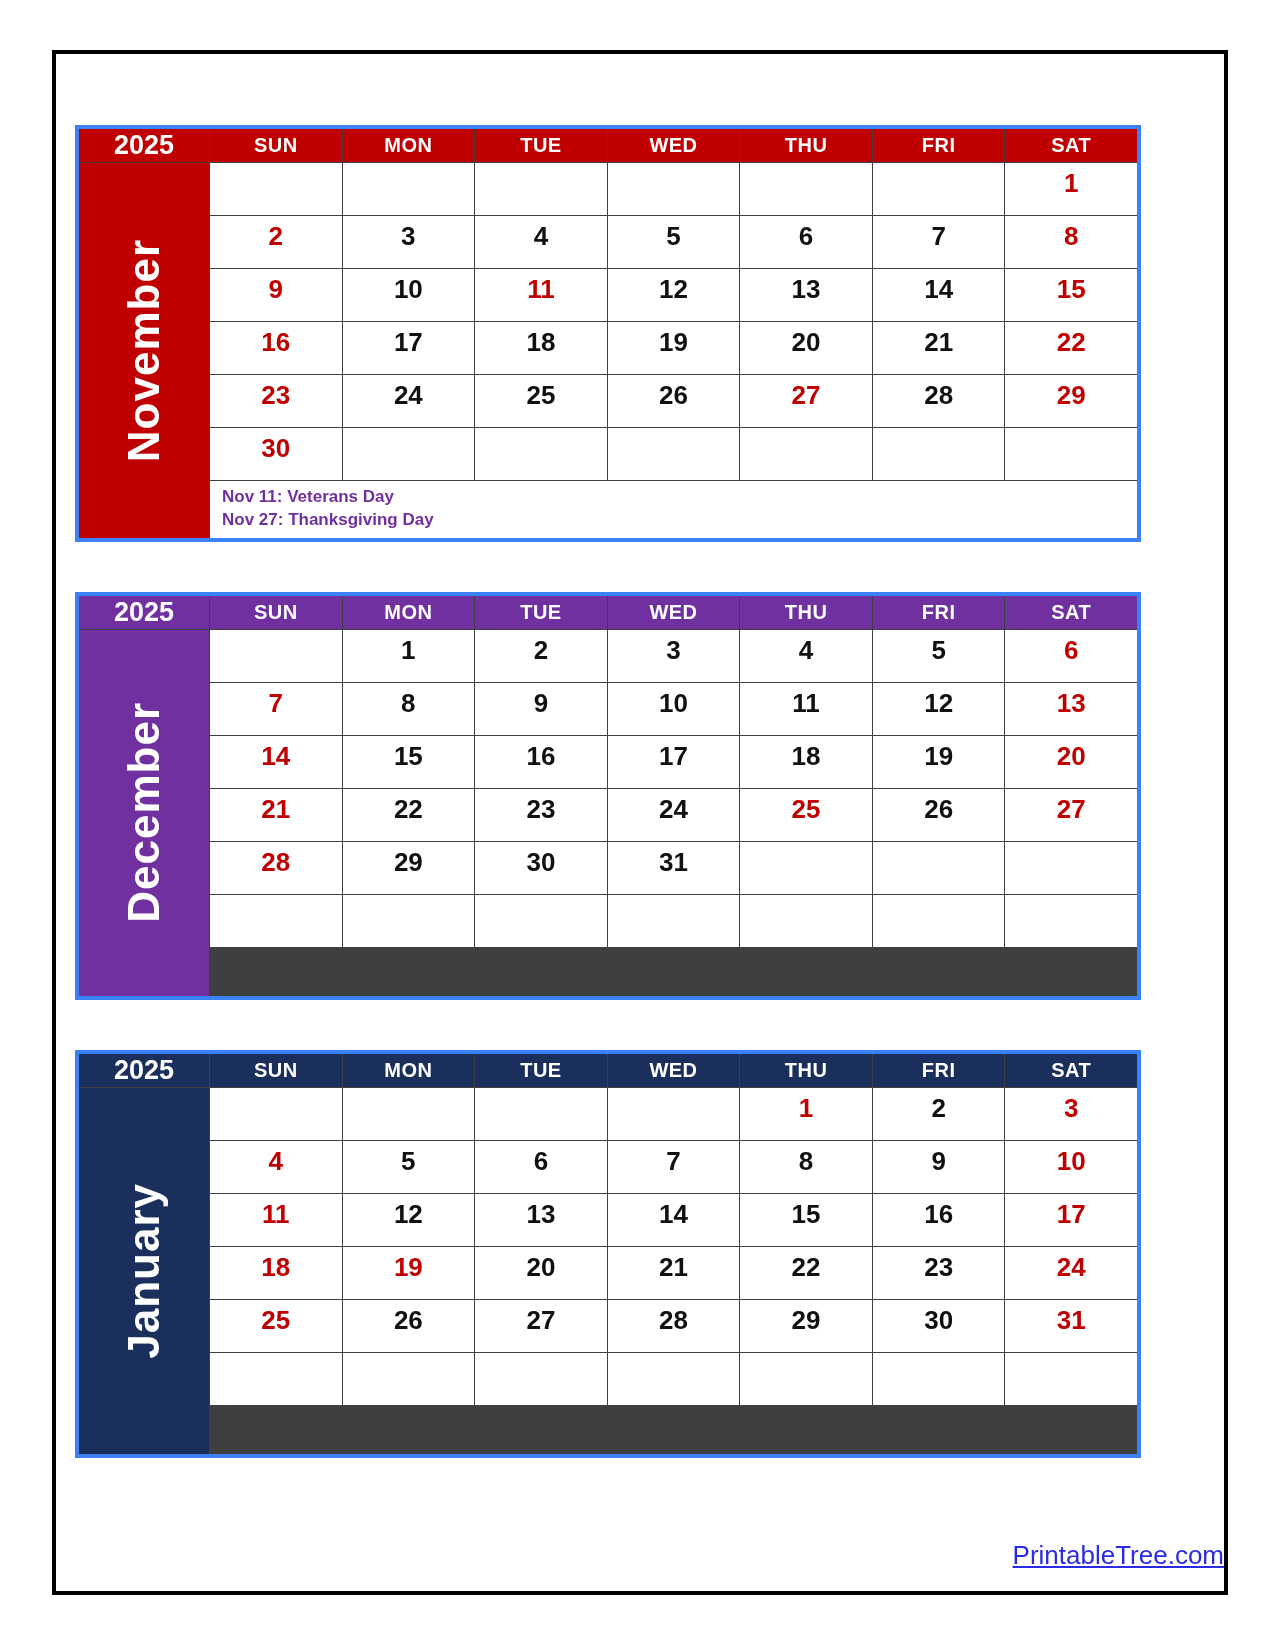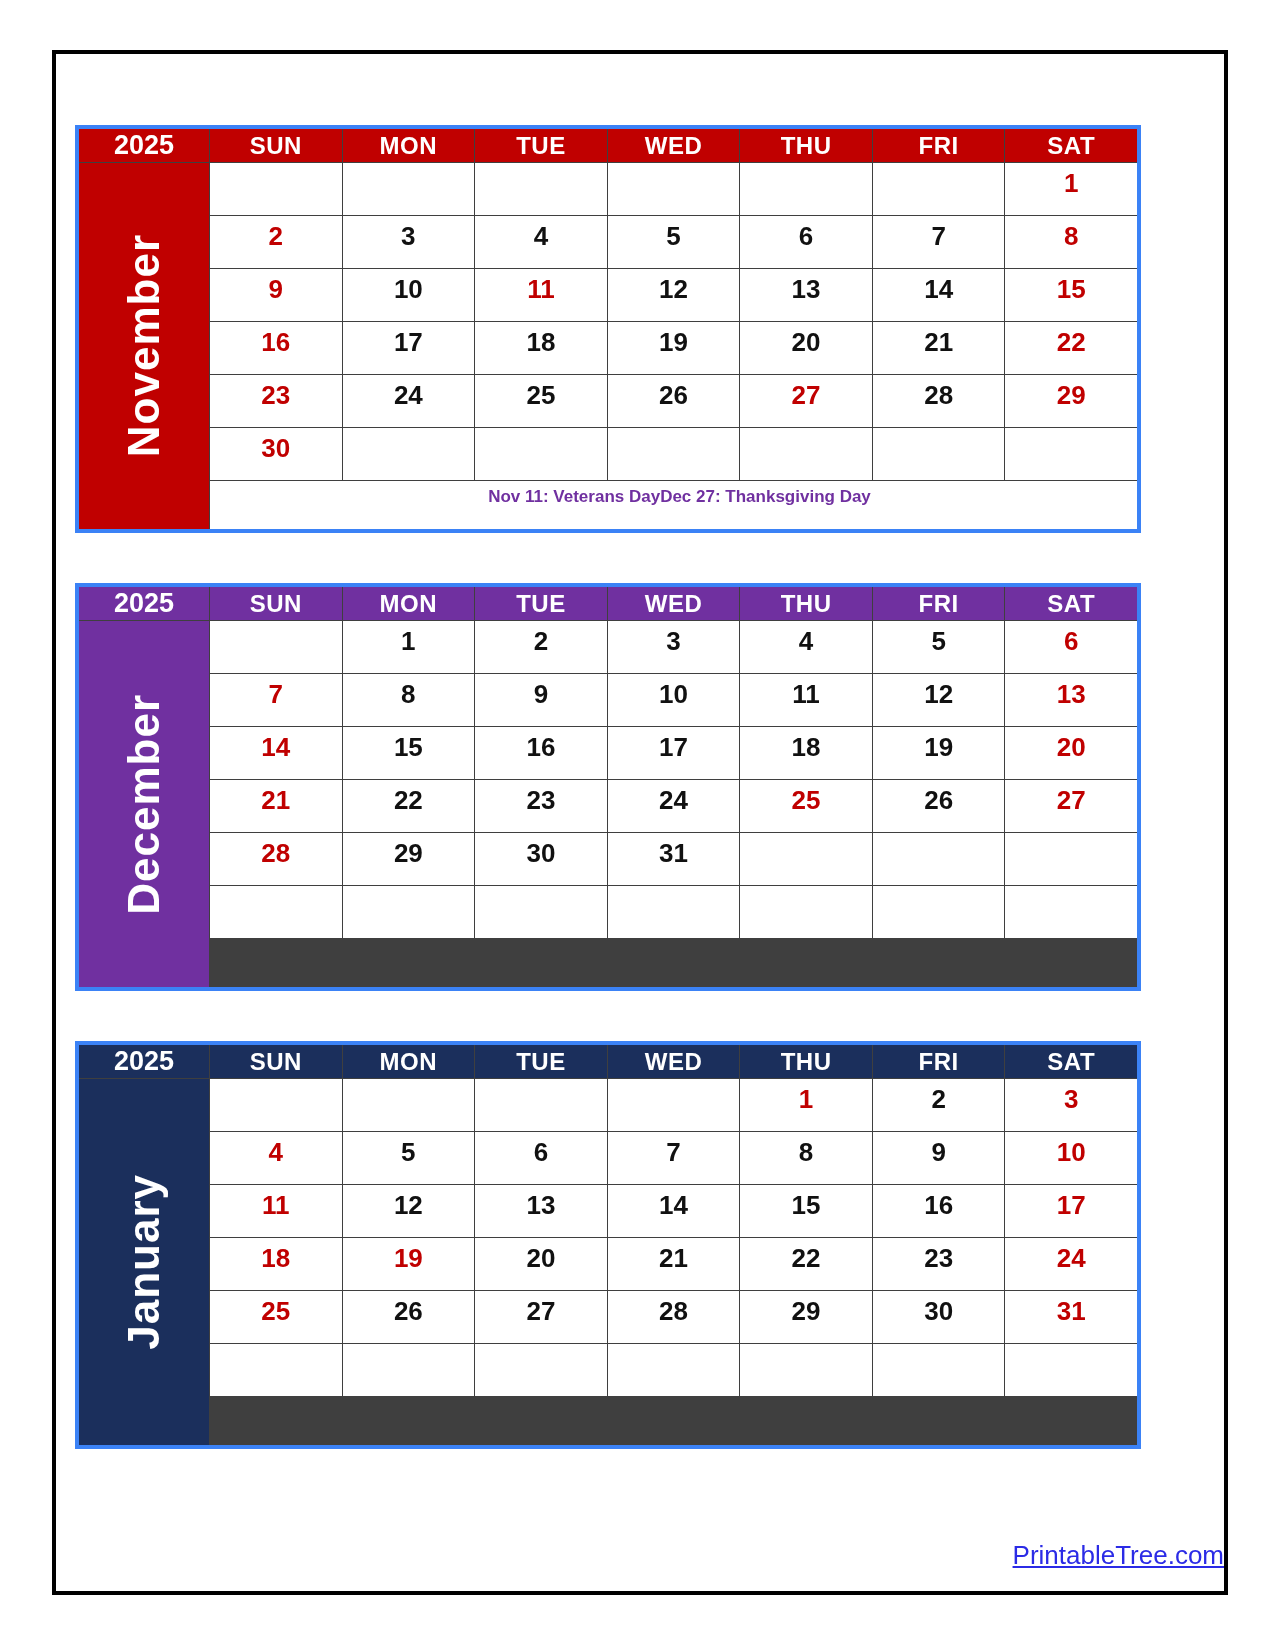--- a/index.html
+++ b/index.html
@@ -30,21 +30,21 @@
     border: 4px solid #3b82f6;
   }
   .cell { background: #ffffff; }
   .year-cell, .head-cell {
     background: var(--accent);
     color: #ffffff;
     font-weight: bold;
     display: flex; align-items: center; justify-content: center;
   }
   .year-cell { font-size: 27px; }
-  .head-cell { font-size: 24px; letter-spacing: 0.5px; }
+  .head-cell { font-size: 20px; letter-spacing: 0.5px; }
   .sidebar-cell {
     grid-column: 1;
     grid-row: 2 / span 7;
     background: var(--accent);
     display: flex; align-items: center; justify-content: center;
     overflow: hidden;
   }
   .sidebar-cell span {
     writing-mode: vertical-rl;
     transform: rotate(180deg);
@@ -60,23 +60,23 @@
     color: #111111;
     display: flex;
     justify-content: center;
     align-items: flex-start;
     padding-top: 5px;
   }
   .date-cell.red { color: #C00000; }
   .holiday-cell {
     grid-column: 2 / span 7;
     background: #ffffff;
-    padding: 5px 0 17px 12px;
+    padding: 5px 0 6px 12px;
     display: flex;
-    flex-direction: row;
+    flex-direction: column;
     justify-content: center;
   }
   .holiday-note {
     font-weight: bold;
     font-size: 17px;
     line-height: 1.35;
     color: var(--holiday-color);
   }
   .footer {
     position: absolute;
@@ -147,21 +147,21 @@
           <div class="cell date-cell red">29</div>
           <div class="cell date-cell red">30</div>
           <div class="cell date-cell"></div>
           <div class="cell date-cell"></div>
           <div class="cell date-cell"></div>
           <div class="cell date-cell"></div>
           <div class="cell date-cell"></div>
           <div class="cell date-cell"></div>
           <div class="cell holiday-cell">
             <div class="holiday-note">Nov 11: Veterans Day</div>
-            <div class="holiday-note">Dec 27: Thanksgiving Day</div>
+            <div class="holiday-note">Nov 27: Thanksgiving Day</div>
           </div>
         </div>
   </section>
 
   <section class="month" style="--accent: #7030A0; --holiday-color: #1F3864;">
     <div class="month-grid">
       <div class="cell year-cell">2025</div>
 
     <div class="cell head-cell">SUN</div>
           <div class="cell head-cell">MON</div>

